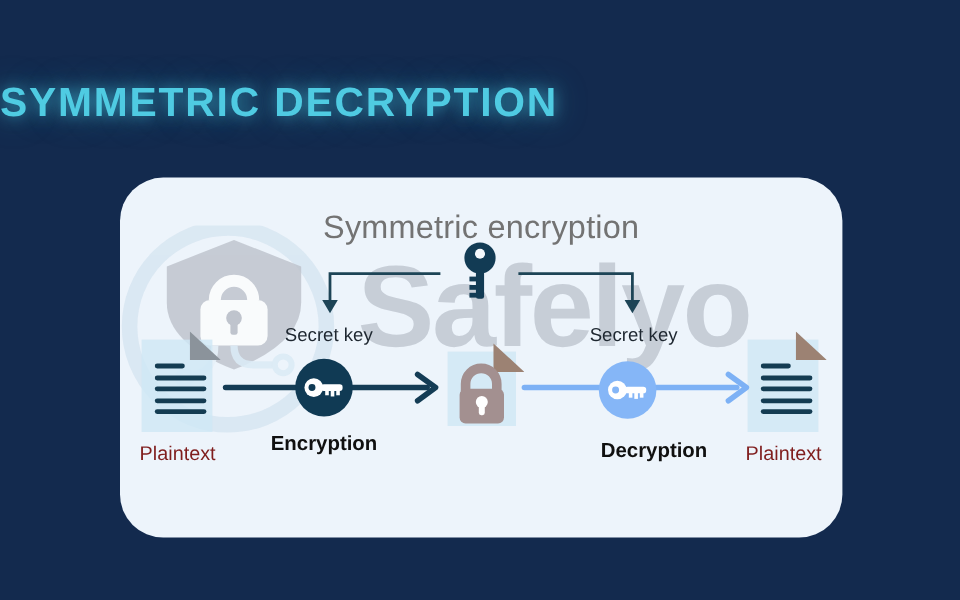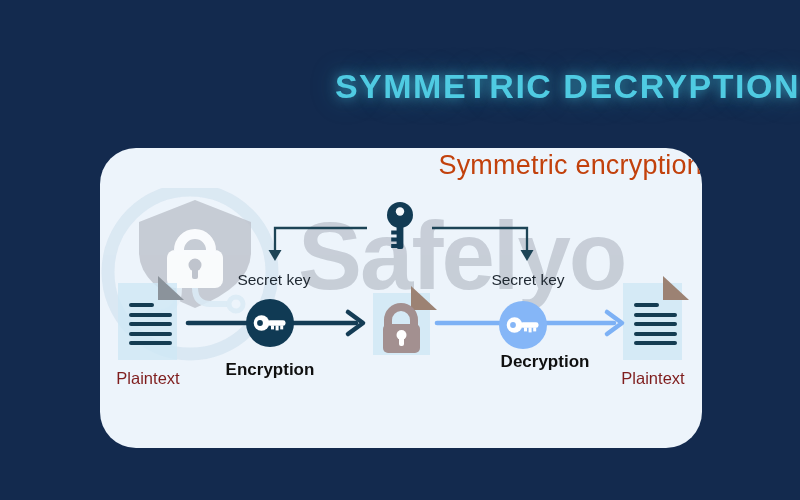--- a/index.html
+++ b/index.html
@@ -3,33 +3,33 @@
 <meta charset="utf-8">
 <style>
   html,body{margin:0;padding:0;}
   body{
     width:800px;height:500px;overflow:hidden;position:relative;
     background:#132A4E;
     font-family:"Liberation Sans", sans-serif;
   }
   
   .page-title{
-    position:absolute;top:67px;left:0;width:800px;text-align:right;
+    position:absolute;top:67px;left:0;width:800px;text-align:left;
     font-size:34px;font-weight:bold;letter-spacing:1.5px;
     color:#4FCBE2;
     text-shadow:0 0 12px rgba(70,200,224,.65),0 0 28px rgba(70,200,224,.35);
   }
   
   .card{
     position:absolute;left:100px;top:148px;width:602px;height:300px;
     background:#EDF4FB;border-radius:36px;overflow:hidden;
   }
   .card-heading{
-    position:absolute;top:2px;left:0;width:100%;text-align:right;
-    font-size:27px;color:#c2410c;letter-spacing:.2px;
+    position:absolute;top:26px;left:0;width:100%;text-align:center;
+    font-size:27px;color:#737373;letter-spacing:.2px;
   }
   
   .wm-text{
     position:absolute;left:198px;top:60px;
     font-size:96px;font-weight:bold;letter-spacing:-2px;line-height:1;
     color:#9FA6B2;opacity:.48;white-space:nowrap;
   }
   .wm-logo{position:absolute;left:-12px;top:40px;opacity:.85;}
   
   .doc{
@@ -168,16 +168,16 @@
       <rect x="22.6" y="12.4" width="3" height="5" fill="#FFFFFF"></rect>
       <rect x="27.2" y="12.4" width="3" height="4" fill="#FFFFFF"></rect>
     </svg>
   </div>
 
   <div class="lbl secret" style="left:174px;top:123px;">Secret key</div>
   <div class="lbl secret" style="left:428px;top:123px;">Secret key</div>
 
   <div class="lbl plain" style="left:48px;top:221px;">Plaintext</div>
   <div class="lbl bold" style="left:170px;top:212px;">Encryption</div>
-  <div class="lbl bold" style="left:423px;top:204px;padding-left:44px;">Decryption</div>
+  <div class="lbl bold" style="left:423px;top:218px;padding-left:44px;">Decryption</div>
   <div class="lbl plain" style="left:553px;top:221px;">Plaintext</div>
 
 </div>
 
 </body></html>

